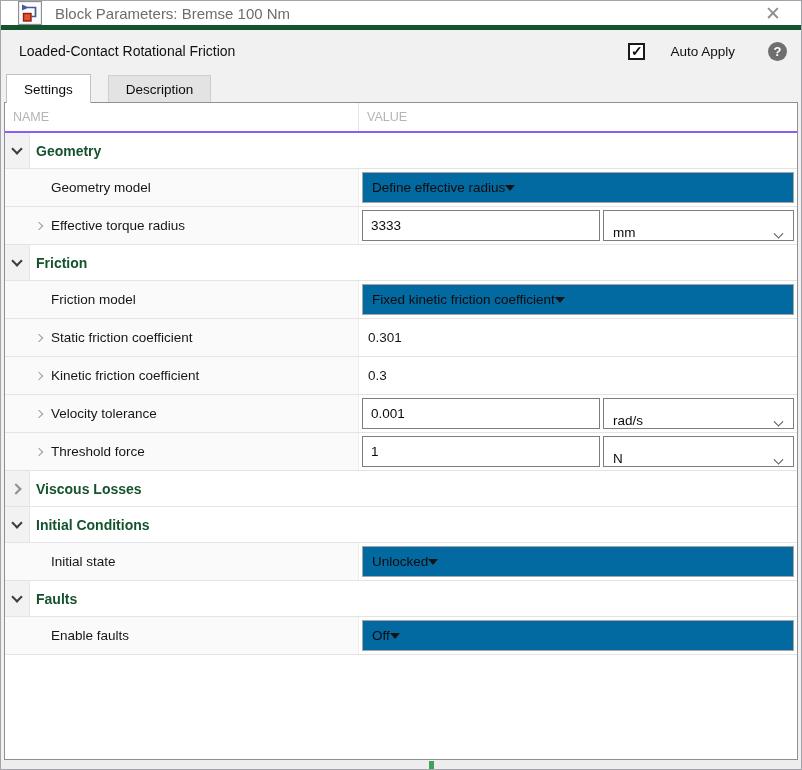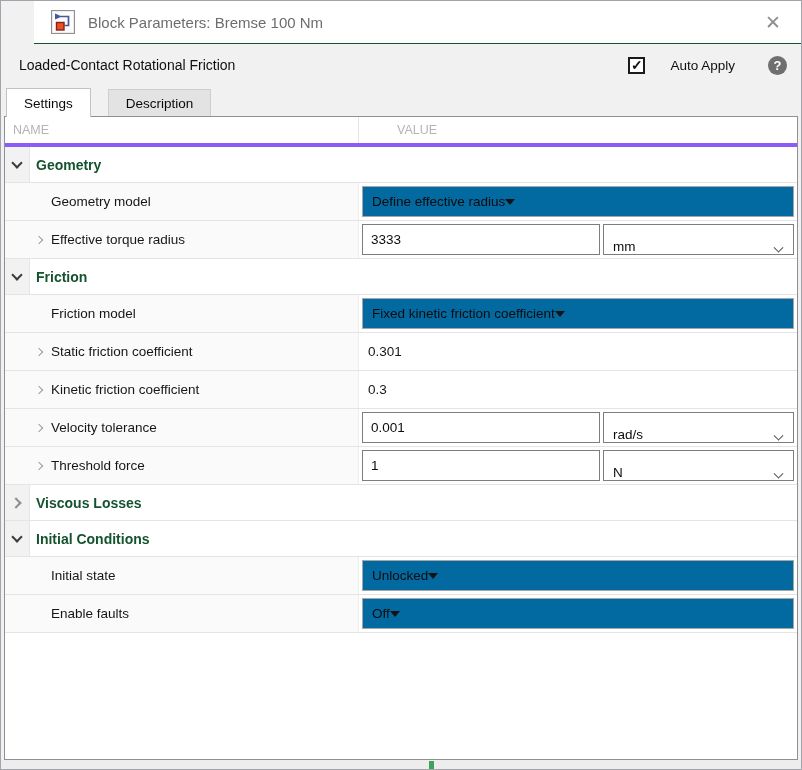--- a/index.html
+++ b/index.html
@@ -1,40 +1,40 @@
 <!DOCTYPE html>
 <html><head>
 <meta charset="utf-8">
 <style>
   * { margin:0; padding:0; box-sizing:border-box; }
   html,body { width:802px; height:770px; background:#fff; font-family:"Liberation Sans", sans-serif; }
   .window { width:802px; height:770px; border:1px solid #a3a3ab; background:#f1f1f1; display:flex; flex-direction:column; overflow:hidden; }
 
   
-  .titlebar { height:43px; flex:none; background:#fff; display:flex; align-items:center; padding:0 16px 0 17px; border-bottom:1px solid #14532d;margin-left:33px; }
+  .titlebar { height:29px; flex:none; background:#fff; display:flex; align-items:center; padding:0 16px 0 17px; border-bottom:5px solid #14532d; }
   .app-icon { width:24px; height:24px; flex:none; display:block; }
   .title { margin-left:13px; font-size:15px; color:#6d6d6d; flex:1; white-space:nowrap; }
   .close-btn { color:#8f8f8f; font-size:19px; line-height:1; cursor:default; padding:2px 4px; font-weight:400; }
 
   
   .subtitlebar { height:42px; flex:none; display:flex; align-items:center; padding:0 14px 0 18px; background:#f1f1f1;gap:17px; }
   .subtitle { font-size:14px; color:#101010; flex:1; }
   .checkbox { width:17px; height:17px; flex:none; border:2px solid #1a1a1a; background:#fff; display:flex; align-items:center; justify-content:center; font-size:14px; font-weight:bold; color:#111; line-height:1; }
   .autoapply-text { font-size:13.5px; color:#101010; margin:0 16px 0 8px; }
   .help-circle { width:19px; height:19px; flex:none; border-radius:50%; background:#6f6f6f; color:#fff; font-size:13px; font-weight:bold; display:flex; align-items:center; justify-content:center; }
 
   
   .tabbar { height:30px; flex:none; display:flex; align-items:flex-end; padding-left:5px; background:#f1f1f1; }
   .tab { height:27px; padding:0 17px; display:flex; align-items:center; font-size:13.5px; color:#0a0a0a; position:relative; }
   .tab.active { background:#fff; border:1px solid #c2c2c2; border-bottom:none; height:29px; margin-bottom:-1px; z-index:3; }
   .tab.inactive { background:#e3e3e3; border:1px solid #cecece; border-bottom:none; margin-left:17px; }
 
   
   .table { flex:1; margin:0 3px; border:1px solid #8f8f96; background:#fff; display:flex; flex-direction:column; overflow:hidden; position:relative; z-index:2; }
-  .thead { height:30px; flex:none; display:flex; align-items:stretch; border-bottom:4px solid #8b5cf6;gap:30px; }
+  .thead { height:30px; flex:none; display:flex; align-items:stretch; border-bottom:2px solid #8b5cf6; }
   .th-name { width:354px; flex:none; padding-left:8px; display:flex; align-items:center; color:#b4b4b4; font-size:12.5px; border-right:1px solid #e4e4e4; }
   .th-value { flex:1; padding-left:8px; display:flex; align-items:center; color:#b4b4b4; font-size:12.5px; }
 
   .row { display:flex; flex:none; border-bottom:1px solid #e4e4e4; align-items:stretch; }
   .row.section { height:36px; background:#fff; }
   .gutter { width:25px; flex:none; background:#f2f2f2; border-right:1px solid #e6e6e6; display:flex; align-items:center; justify-content:center; }
   .sec-label-wrap { display:flex; align-items:center; padding-left:6px; }
   .sec-label { font-weight:bold; font-size:14px; color:#14532d; }
 
   .row.param { height:38px; }
@@ -219,20 +219,28 @@
     <div class="row param">
       <div class="name-cell">Initial state</div>
       <div class="value-cell">
         <div class="dropdown">
           <span>Unlocked</span>
           <span class="caret-down"></span>
         </div>
       </div>
     </div>
 
+    <div class="row section">
+      <div class="gutter">
+          <span class="chev down"></span>
+        </div>
+      <div class="sec-label-wrap">
+          <span class="sec-label">Faults</span>
+        </div>
+    </div>
 
     <div class="row param">
       <div class="name-cell">Enable faults</div>
       <div class="value-cell">
         <div class="dropdown">
           <span>Off</span>
           <span class="caret-down"></span>
         </div>
       </div>
     </div>

